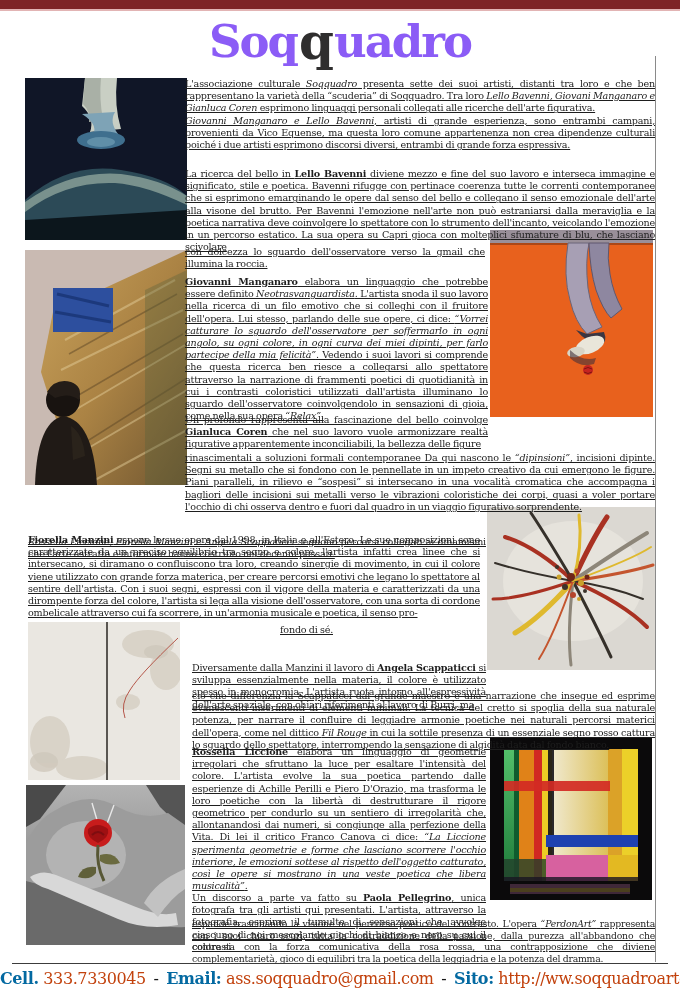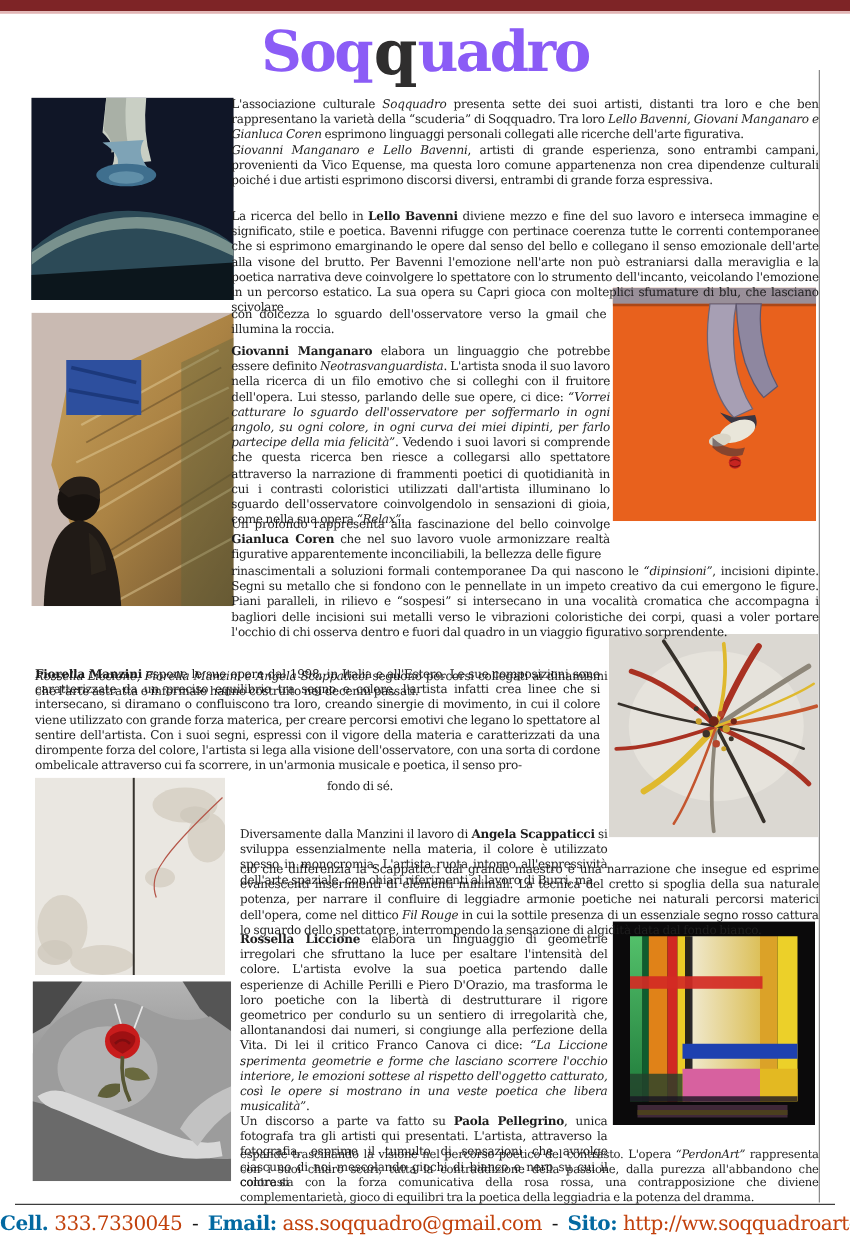--- a/index.html
+++ b/index.html
@@ -9,24 +9,24 @@
   .abs{position:absolute;}
   
   .topbar{left:0;top:0;width:680px;height:9px;background:#7e2426;}
   .topbar-sub{left:0;top:9px;width:680px;height:2px;background:#e2b4b4;}
   
   .logo{left:0;top:10px;width:680px;text-align:center;white-space:nowrap;}
   .logo-red{font-weight:bold;font-size:45px;color:#8b5cf6;letter-spacing:-2px;}
   .logo-q{font-weight:bold;font-size:50px;color:#2f2e2e;letter-spacing:-2px;margin:0 2px;position:relative;top:2px;}
   
   .para{position:absolute;font-size:9.6px;line-height:12.2px;color:#1e1e1e;
-        text-align:justify;letter-spacing:-0.2px;word-spacing:-0.5px;}
+        text-align:justify;letter-spacing:-0.2px;word-spacing:-0.5px;text-decoration:underline;}
   .para .b{font-weight:bold;}
   .para .i{font-style:italic;}
-  .tail{text-align:center;}
+  .tail{text-align:right;}
   .tight{font-size:9.3px;line-height:11.7px;}
   
   .img{position:absolute;overflow:hidden;}
   .img svg{display:block;width:100%;height:100%;}
   
   .right-rule{left:655px;top:56px;width:1px;height:906px;background:#8a8a8a;}
   .footer-rule{left:12px;top:963px;width:656px;height:1px;background:#3c3c3c;}
   
   .footer{left:0;top:969px;width:680px;text-align:center;white-space:nowrap;
           font-size:16px;letter-spacing:-0.4px;color:#171717;}

